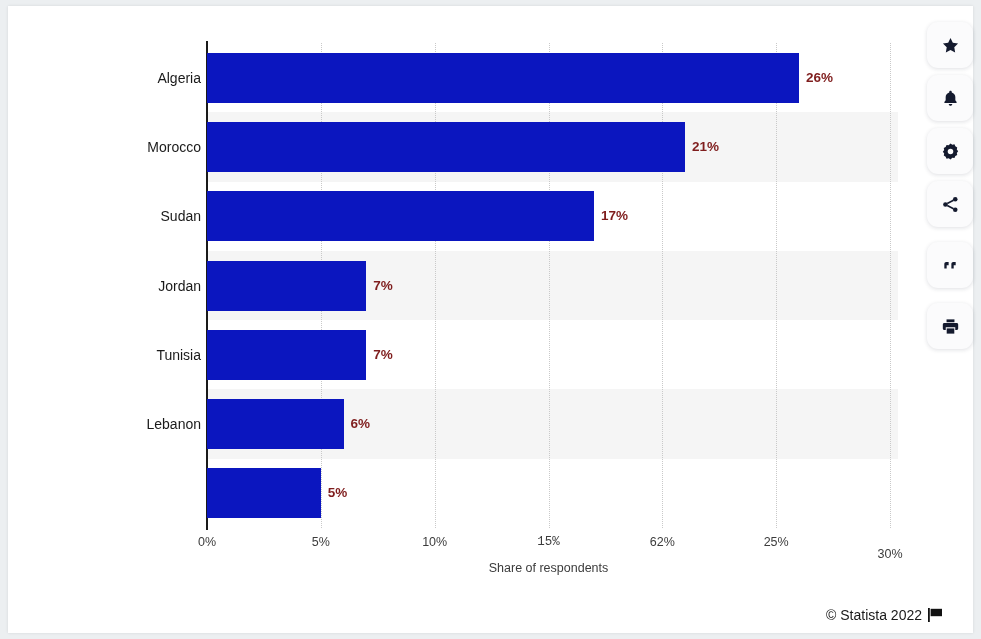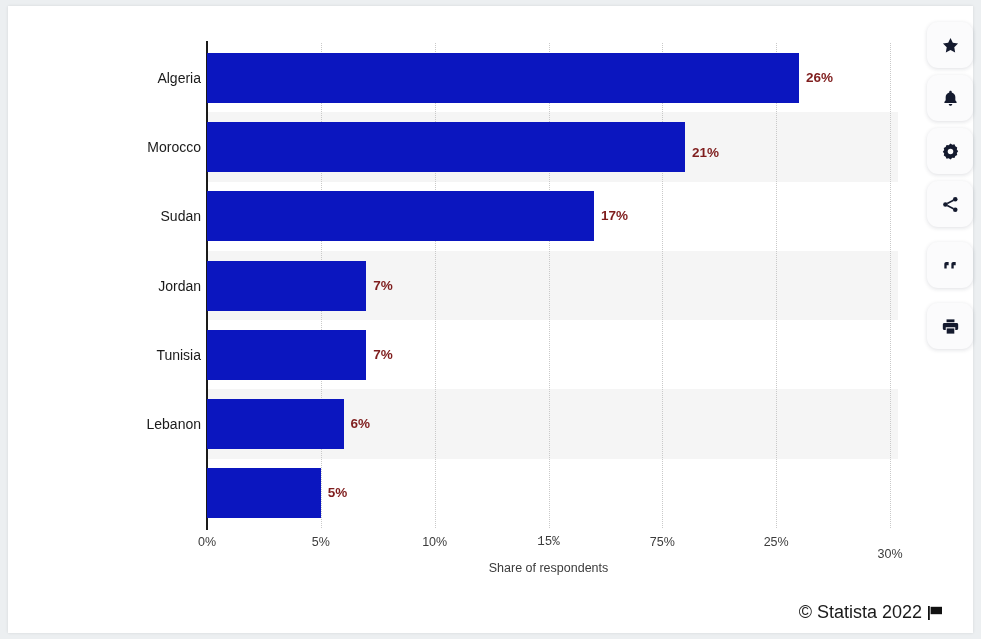--- a/index.html
+++ b/index.html
@@ -130,21 +130,21 @@
     text-align: center;
     font-size: 12.5px;
     color: #3c3c3c;
   }
 
   
   #footer {
     position: absolute;
     right: 30px;
     bottom: 10px;
-    font-size: 18px;
+    font-size: 14px;
     color: #1a1a1a;
     display: flex;
     align-items: center;
     gap: 6px;
     white-space: nowrap;
   }
   #footer svg { display: block; }
 
   
   #icon-rail {
@@ -197,21 +197,21 @@
             <div class="gridline" style="left: 341.5px;"></div>
             <div class="gridline" style="left: 455.333px;"></div>
             <div class="gridline" style="left: 569.167px;"></div>
             <div class="gridline" style="left: 683px;"></div>
           </div>
         <div class="axis-y"></div>
         <div id="bars">
             <div class="bar" title="Algeria: 26%" style="top: 9.64286px; width: 591.933px; background: rgb(11, 22, 191);"></div>
             <div class="bar-label" style="top: 9.64286px; left: 598.933px;">26%</div>
             <div class="bar" title="Morocco: 21%" style="top: 78.9286px; width: 478.1px; background: rgb(11, 22, 191);"></div>
-            <div class="bar-label" style="top: 85px; left: 485.1px;">21%</div>
+            <div class="bar-label" style="top: 79px; left: 485.1px;">21%</div>
             <div class="bar" title="Sudan: 17%" style="top: 148.214px; width: 387.033px; background: rgb(11, 22, 191);"></div>
             <div class="bar-label" style="top: 148.214px; left: 394.033px;">17%</div>
             <div class="bar" title="Jordan: 7%" style="top: 217.5px; width: 159.367px; background: rgb(11, 22, 191);"></div>
             <div class="bar-label" style="top: 217.5px; left: 166.367px;">7%</div>
             <div class="bar" title="Tunisia: 7%" style="top: 286.786px; width: 159.367px; background: rgb(11, 22, 191);"></div>
             <div class="bar-label" style="top: 286.786px; left: 166.367px;">7%</div>
             <div class="bar" title="Lebanon: 6%" style="top: 356.071px; width: 136.6px; background: rgb(11, 22, 191);"></div>
             <div class="bar-label" style="top: 356.071px; left: 143.6px;">6%</div>
             <div class="bar" title="Palestinian territories*: 5%" style="top: 425.357px; width: 113.833px; background: rgb(11, 22, 191);"></div>
             <div class="bar-label" style="top: 425.357px; left: 120.833px;">5%</div>
@@ -222,21 +222,21 @@
             <div class="cat-label" style="top: 148.214px;">Sudan</div>
             <div class="cat-label" style="top: 217.5px;">Jordan</div>
             <div class="cat-label" style="top: 286.786px;">Tunisia</div>
             <div class="cat-label" style="top: 356.071px;">Lebanon</div>
           </div>
         <div id="ticks">
             <div class="tick-label" style="left: 0px;">0%</div>
             <div class="tick-label" style="left: 113.833px;">5%</div>
             <div class="tick-label" style="left: 227.667px;">10%</div>
             <div class="tick-label" style="left: 341.5px; font-family: Liberation Mono, monospace;">15%</div>
-            <div class="tick-label" style="left: 455.333px;">75%</div>
+            <div class="tick-label" style="left: 455.333px;">62%</div>
             <div class="tick-label" style="left: 569.167px;">25%</div>
             <div class="tick-label" style="left: 683px; margin-top: 12px;">30%</div>
           </div>
 
         <div id="xaxis-title">Share of respondents</div>
       </div>
 
     </div>
 
     <div id="footer">

